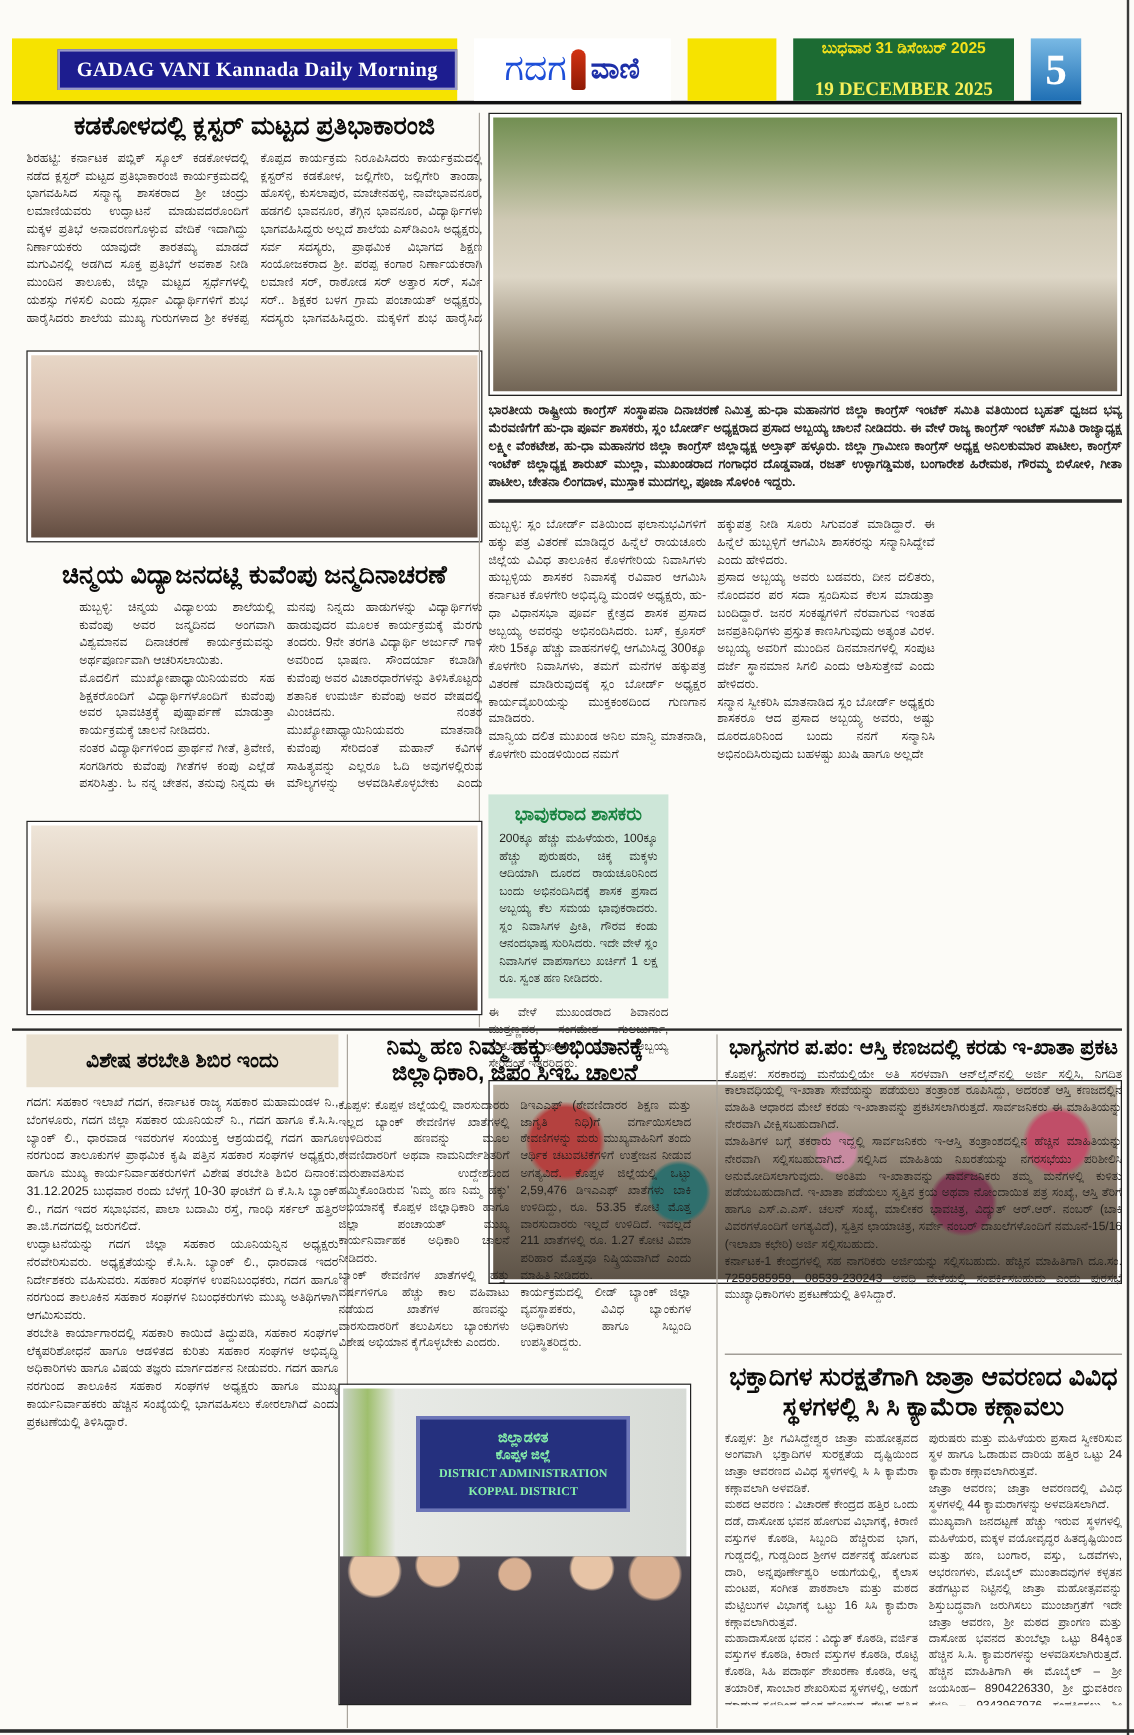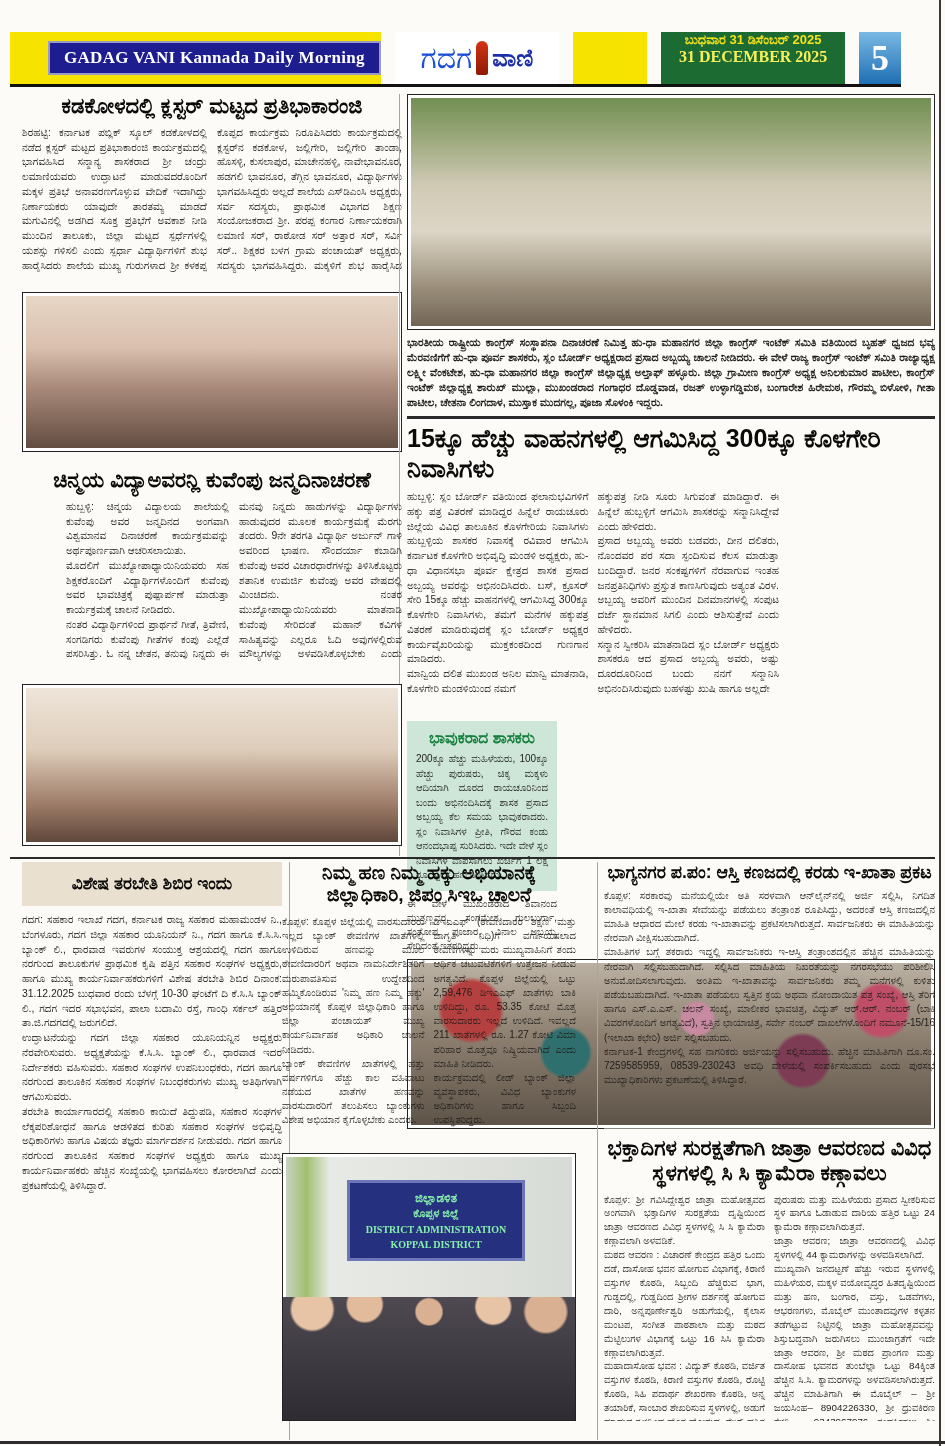--- a/index.html
+++ b/index.html
@@ -17,21 +17,21 @@
   .brand-box{
     margin-left:38px;background:#1d1d8f;color:#fff;border:2px solid #9a9ac9;
     padding:5px 14px;font-family:"Liberation Serif", serif;font-weight:bold;font-size:17px;
     letter-spacing:.3px;white-space:nowrap;
   }
   .mh-logo{width:172px;background:#ffffff;display:flex;align-items:center;justify-content:center;gap:4px;}
   .logo-kn{font-weight:normal;font-size:30px;color:#1d4ed8;line-height:1;}
   .logo-kn2{font-weight:bold;font-size:24px;color:#1d2fa8;line-height:1;}
   .logo-fig{width:12px;height:34px;background:linear-gradient(#d23313,#8f1a05);border-radius:6px 6px 2px 2px;}
   .mh-spacer{width:78px;}
-  .date-box{width:176px;background:#1c6b33;display:flex;flex-direction:column;justify-content:flex-start;padding:0 8px;}
+  .date-box{width:176px;background:#1c6b33;display:flex;flex-direction:column;justify-content:space-between;padding:0 8px;}
   .date-kn{color:#f3e11c;font-weight:bold;font-size:13px;text-align:center;}
   .date-en{color:#f6ef5a;font-family:"Liberation Serif", serif;font-weight:bold;font-size:16px;text-align:center;}
   .page-num{width:44px;background:linear-gradient(#79b9e4,#1f6fb4);color:#fff;display:flex;align-items:center;justify-content:center;
     font-family:"Liberation Serif", serif;font-weight:bold;font-size:36px;}
   
   .headline{font-weight:bold;color:#0b0a09;text-align:center;line-height:1.18;}
   .body-txt{font-size:10.4px;line-height:1.42;text-align:justify;color:#201d1a;white-space:pre-line;}
   .cols2{column-count:2;column-gap:10px;overflow:hidden;}
   .photo{border:1px solid #222;box-shadow:0 0 0 3px #fff inset;box-sizing:border-box;}
   .vrule{background:#a9a49c;width:1px;}
@@ -81,62 +81,61 @@
     <div class="brand-box">GADAG VANI Kannada Daily Morning</div>
   </div>
   <div class="mh-logo">
     <span class="logo-kn">ಗದಗ</span>
     <span class="logo-fig"></span>
     <span class="logo-kn2">ವಾಣಿ</span>
   </div>
   <div class="mh-yellow mh-spacer"></div>
   <div class="date-box">
     <div class="date-kn">ಬುಧವಾರ 31 ಡಿಸೆಂಬರ್ 2025</div>
-    <div class="date-en">31 DECEMBER 2025</div>
+    <div class="date-en">19 DECEMBER 2025</div>
   </div>
   <div class="page-num">5</div>
 </div>
 
 <div class="abs" style="left:22px;top:94px;width:380px;">
   <div class="headline" style="font-size:21px;">ಕಡಕೋಳದಲ್ಲಿ ಕ್ಲಸ್ಟರ್ ಮಟ್ಟದ ಪ್ರತಿಭಾಕಾರಂಜಿ</div>
   <div class="body-txt cols2" style="margin-top:7px;height:158px;">ಶಿರಹಟ್ಟಿ: ಕರ್ನಾಟಕ ಪಬ್ಲಿಕ್ ಸ್ಕೂಲ್ ಕಡಕೋಳದಲ್ಲಿ ನಡೆದ ಕ್ಲಸ್ಟರ್ ಮಟ್ಟದ ಪ್ರತಿಭಾಕಾರಂಜಿ ಕಾರ್ಯಕ್ರಮದಲ್ಲಿ ಭಾಗವಹಿಸಿದ ಸನ್ಮಾನ್ಯ ಶಾಸಕರಾದ ಶ್ರೀ ಚಂದ್ರು ಲಮಾಣಿಯವರು ಉದ್ಘಾಟನೆ ಮಾಡುವದರೊಂದಿಗೆ ಮಕ್ಕಳ ಪ್ರತಿಭೆ ಅನಾವರಣಗೊಳ್ಳುವ ವೇದಿಕೆ ಇದಾಗಿದ್ದು ನಿರ್ಣಾಯಕರು ಯಾವುದೇ ತಾರತಮ್ಯ ಮಾಡದೆ ಮಗುವಿನಲ್ಲಿ ಅಡಗಿದ ಸೂಕ್ತ ಪ್ರತಿಭೆಗೆ ಅವಕಾಶ ನೀಡಿ ಮುಂದಿನ ತಾಲೂಕು, ಜಿಲ್ಲಾ ಮಟ್ಟದ ಸ್ಪರ್ಧೆಗಳಲ್ಲಿ ಯಶಸ್ಸು ಗಳಿಸಲಿ ಎಂದು ಸ್ಪರ್ಧಾ ವಿದ್ಯಾರ್ಥಿಗಳಿಗೆ ಶುಭ ಹಾರೈಸಿದರು ಶಾಲೆಯ ಮುಖ್ಯ ಗುರುಗಳಾದ ಶ್ರೀ ಕಳಕಪ್ಪ ಕೊಪ್ಪದ ಕಾರ್ಯಕ್ರಮ ನಿರೂಪಿಸಿದರು ಕಾರ್ಯಕ್ರಮದಲ್ಲಿ ಕ್ಲಸ್ಟರ್‌ನ ಕಡಕೋಳ, ಜಲ್ಲಿಗೇರಿ, ಜಲ್ಲಿಗೇರಿ ತಾಂಡಾ, ಹೊಸಳ್ಳಿ, ಕುಸಲಾಪುರ, ಮಾಚೇನಹಳ್ಳಿ, ನಾವೇಭಾವನೂರ, ಹಡಗಲಿ ಭಾವನೂರ, ತೆಗ್ಗಿನ ಭಾವನೂರ, ವಿದ್ಯಾರ್ಥಿಗಳು ಭಾಗವಹಿಸಿದ್ದರು ಅಲ್ಲದೆ ಶಾಲೆಯ ಎಸ್‌ಡಿಎಂಸಿ ಅಧ್ಯಕ್ಷರು, ಸರ್ವ ಸದಸ್ಯರು, ಪ್ರಾಥಮಿಕ ವಿಭಾಗದ ಶಿಕ್ಷಣ ಸಂಯೋಜಕರಾದ ಶ್ರೀ. ಪರಪ್ಪ ಕಂಗಾರ ನಿರ್ಣಾಯಕರಾಗಿ ಲಮಾಣಿ ಸರ್, ರಾಠೋಡ ಸರ್ ಅತ್ತಾರ ಸರ್, ಸರ್ವಿ ಸರ್.. ಶಿಕ್ಷಕರ ಬಳಗ ಗ್ರಾಮ ಪಂಚಾಯತ್ ಅಧ್ಯಕ್ಷರು, ಸದಸ್ಯರು ಭಾಗವಹಿಸಿದ್ದರು. ಮಕ್ಕಳಿಗೆ ಶುಭ ಹಾರೈಸಿದ ಮಾನ್ಯ ಶಾಸಕರಿಗೆ ಧನ್ಯವಾದಗಳನ್ನು ಎಲ್ಲ ಗುರುಗಳು ತಿಳಿಸಿದರು.</div>
   <div class="photo ph-event" style="margin-top:8px;height:160px;"></div>
 </div>
 
 <div class="abs vrule" style="left:399px;top:94px;height:762px;"></div>
 
 <div class="abs" style="left:407px;top:94px;width:528px;">
   <div class="photo ph-rally" style="height:236px;"></div>
   <div class="body-txt" style="margin-top:5px;font-weight:bold;font-size:10.6px;">ಭಾರತೀಯ ರಾಷ್ಟ್ರೀಯ ಕಾಂಗ್ರೆಸ್ ಸಂಸ್ಥಾಪನಾ ದಿನಾಚರಣೆ ನಿಮಿತ್ತ ಹು-ಧಾ ಮಹಾನಗರ ಜಿಲ್ಲಾ ಕಾಂಗ್ರೆಸ್ ಇಂಟೆಕ್ ಸಮಿತಿ ವತಿಯಿಂದ ಬೃಹತ್ ಧ್ವಜದ ಭವ್ಯ ಮೆರವಣಿಗೆಗೆ ಹು-ಧಾ ಪೂರ್ವ ಶಾಸಕರು, ಸ್ಲಂ ಬೋರ್ಡ್ ಅಧ್ಯಕ್ಷರಾದ ಪ್ರಸಾದ ಅಬ್ಬಯ್ಯ ಚಾಲನೆ ನೀಡಿದರು. ಈ ವೇಳೆ ರಾಜ್ಯ ಕಾಂಗ್ರೆಸ್ ಇಂಟೆಕ್ ಸಮಿತಿ ರಾಜ್ಯಾಧ್ಯಕ್ಷ ಲಕ್ಷ್ಮೀ ವೆಂಕಟೇಶ, ಹು-ಧಾ ಮಹಾನಗರ ಜಿಲ್ಲಾ ಕಾಂಗ್ರೆಸ್ ಜಿಲ್ಲಾಧ್ಯಕ್ಷ ಅಲ್ತಾಫ್ ಹಳ್ಳೂರು. ಜಿಲ್ಲಾ ಗ್ರಾಮೀಣ ಕಾಂಗ್ರೆಸ್ ಅಧ್ಯಕ್ಷ ಅನಿಲಕುಮಾರ ಪಾಟೀಲ, ಕಾಂಗ್ರೆಸ್ ಇಂಟೆಕ್ ಜಿಲ್ಲಾಧ್ಯಕ್ಷ ಶಾರುಖ್ ಮುಲ್ಲಾ, ಮುಖಂಡರಾದ ಗಂಗಾಧರ ದೊಡ್ಡವಾಡ, ರಜತ್ ಉಳ್ಳಾಗಡ್ಡಿಮಠ, ಬಂಗಾರೇಶ ಹಿರೇಮಠ, ಗೌರಮ್ಮ ಬಿಳೋಳಿ, ಗೀತಾ ಪಾಟೀಲ, ಚೇತನಾ ಲಿಂಗದಾಳ, ಮುಸ್ತಾಕ ಮುದಗಲ್ಲ, ಪೂಜಾ ಸೊಳಂಕಿ ಇದ್ದರು.</div>
 </div>
 <div class="abs hrule" style="left:407px;top:416px;width:528px;height:3px;"></div>
 
 <div class="abs" style="left:407px;top:424px;width:528px;">
-  <div class="headline" style="font-size:25px;text-align:left;">15ಕ್ಕೂ ಹೆಚ್ಚು ವಾಹನಗಳಲ್ಲಿ ಆಗಮಿಸಿದ್ದ 300ಕ್ಕೂ ಕೊಳಗೇರಿ ನಿವಾಸಿಗಳು</div>
   <div style="display:flex;gap:9px;margin-top:7px;flex-direction:column;">
     <div style="width:372px;display:flex;gap:9px;">
       <div class="body-txt" style="width:182px;height:222px;overflow:hidden;">ಹುಬ್ಬಳ್ಳಿ: ಸ್ಲಂ ಬೋರ್ಡ್ ವತಿಯಿಂದ ಫಲಾನುಭವಿಗಳಿಗೆ ಹಕ್ಕು ಪತ್ರ ವಿತರಣೆ ಮಾಡಿದ್ದರ ಹಿನ್ನೆಲೆ ರಾಯಚೂರು ಜಿಲ್ಲೆಯ ವಿವಿಧ ತಾಲೂಕಿನ ಕೊಳಗೇರಿಯ ನಿವಾಸಿಗಳು ಹುಬ್ಬಳ್ಳಿಯ ಶಾಸಕರ ನಿವಾಸಕ್ಕೆ ರವಿವಾರ ಆಗಮಿಸಿ ಕರ್ನಾಟಕ ಕೊಳಗೇರಿ ಅಭಿವೃದ್ಧಿ ಮಂಡಳಿ ಅಧ್ಯಕ್ಷರು, ಹು-ಧಾ ವಿಧಾನಸಭಾ ಪೂರ್ವ ಕ್ಷೇತ್ರದ ಶಾಸಕ ಪ್ರಸಾದ ಅಬ್ಬಯ್ಯ ಅವರನ್ನು ಅಭಿನಂದಿಸಿದರು. ಬಸ್, ಕ್ರೂಸರ್ ಸೇರಿ 15ಕ್ಕೂ ಹೆಚ್ಚು ವಾಹನಗಳಲ್ಲಿ ಆಗಮಿಸಿದ್ದ 300ಕ್ಕೂ ಕೊಳಗೇರಿ ನಿವಾಸಿಗಳು, ತಮಗೆ ಮನೆಗಳ ಹಕ್ಕುಪತ್ರ ವಿತರಣೆ ಮಾಡಿರುವುದಕ್ಕೆ ಸ್ಲಂ ಬೋರ್ಡ್ ಅಧ್ಯಕ್ಷರ ಕಾರ್ಯವೈಖರಿಯನ್ನು ಮುಕ್ತಕಂಠದಿಂದ ಗುಣಗಾನ ಮಾಡಿದರು.
 ಮಾನ್ವಿಯ ದಲಿತ ಮುಖಂಡ ಅನಿಲ ಮಾನ್ವಿ ಮಾತನಾಡಿ, ಕೊಳಗೇರಿ ಮಂಡಳಿಯಿಂದ ನಮಗೆ</div>
       <div class="body-txt" style="width:182px;height:222px;overflow:hidden;">ಹಕ್ಕುಪತ್ರ ನೀಡಿ ಸೂರು ಸಿಗುವಂತೆ ಮಾಡಿದ್ದಾರೆ. ಈ ಹಿನ್ನೆಲೆ ಹುಬ್ಬಳ್ಳಿಗೆ ಆಗಮಿಸಿ ಶಾಸಕರನ್ನು ಸನ್ಮಾನಿಸಿದ್ದೇವೆ ಎಂದು ಹೇಳಿದರು.
 ಪ್ರಸಾದ ಅಬ್ಬಯ್ಯ ಅವರು ಬಡವರು, ದೀನ ದಲಿತರು, ನೊಂದವರ ಪರ ಸದಾ ಸ್ಪಂದಿಸುವ ಕೆಲಸ ಮಾಡುತ್ತಾ ಬಂದಿದ್ದಾರೆ. ಜನರ ಸಂಕಷ್ಟಗಳಿಗೆ ನೆರವಾಗುವ ಇಂತಹ ಜನಪ್ರತಿನಿಧಿಗಳು ಪ್ರಸ್ತುತ ಕಾಣಸಿಗುವುದು ಅತ್ಯಂತ ವಿರಳ. ಅಬ್ಬಯ್ಯ ಅವರಿಗೆ ಮುಂದಿನ ದಿನಮಾನಗಳಲ್ಲಿ ಸಂಪುಟ ದರ್ಜೆ ಸ್ಥಾನಮಾನ ಸಿಗಲಿ ಎಂದು ಆಶಿಸುತ್ತೇವೆ ಎಂದು ಹೇಳಿದರು.
 ಸನ್ಮಾನ ಸ್ವೀಕರಿಸಿ ಮಾತನಾಡಿದ ಸ್ಲಂ ಬೋರ್ಡ್ ಅಧ್ಯಕ್ಷರು ಶಾಸಕರೂ ಆದ ಪ್ರಸಾದ ಅಬ್ಬಯ್ಯ ಅವರು, ಅಷ್ಟು ದೂರದೂರಿನಿಂದ ಬಂದು ನನಗೆ ಸನ್ಮಾನಿಸಿ ಅಭಿನಂದಿಸಿರುವುದು ಬಹಳಷ್ಟು ಖುಷಿ ಹಾಗೂ ಅಲ್ಲದೇ</div>
     </div>
     <div style="width:150px;">
       <div class="green-box">
         <div class="gb-title">ಭಾವುಕರಾದ ಶಾಸಕರು</div>
         <div class="gb-body">200ಕ್ಕೂ ಹೆಚ್ಚು ಮಹಿಳೆಯರು, 100ಕ್ಕೂ ಹೆಚ್ಚು ಪುರುಷರು, ಚಿಕ್ಕ ಮಕ್ಕಳು ಆದಿಯಾಗಿ ದೂರದ ರಾಯಚೂರಿನಿಂದ ಬಂದು ಅಭಿನಂದಿಸಿದಕ್ಕೆ ಶಾಸಕ ಪ್ರಸಾದ ಅಬ್ಬಯ್ಯ ಕೆಲ ಸಮಯ ಭಾವುಕರಾದರು. ಸ್ಲಂ ನಿವಾಸಿಗಳ ಪ್ರೀತಿ, ಗೌರವ ಕಂಡು ಆನಂದಭಾಷ್ಪ ಸುರಿಸಿದರು. ಇದೇ ವೇಳೆ ಸ್ಲಂ ನಿವಾಸಿಗಳ ವಾಪಸಾಗಲು ಖರ್ಚಿಗೆ 1 ಲಕ್ಷ ರೂ. ಸ್ವಂತ ಹಣ ನೀಡಿದರು.</div>
       </div>
       <div class="body-txt" style="margin-top:6px;font-size:10px;">ಈ ವೇಳೆ ಮುಖಂಡರಾದ ಶಿವಾನಂದ ಮುತ್ತಣ್ಣವರ, ಸಂಗಮೇಶ ಗುಲಬುರ್ಗಾ, ಸಂತೋಷ ಪೂಜಾರ, ವಿನಾಲ ಅಬ್ಬಯ್ಯ ಸೇರಿದಂತೆ ಇತರರಿದ್ದರು.</div>
     </div>
   </div>
   <div class="photo ph-crowd" style="margin-top:6px;height:170px;"></div>
 </div>
 
 <div class="abs" style="left:22px;top:468px;width:380px;">
-  <div class="headline" style="font-size:21px;">ಚಿನ್ಮಯ ವಿದ್ಯಾಅವರನ್ಲಿ ಕುವೆಂಪು ಜನ್ಮದಿನಾಚರಣೆ</div>
+  <div class="headline" style="font-size:21px;">ಚಿನ್ಮಯ ವಿದ್ಯಾಜನದಟ್ಲಿ ಕುವೆಂಪು ಜನ್ಮದಿನಾಚರಣೆ</div>
   <div class="body-txt cols2" style="margin-top:7px;height:176px;margin-left:44px;">ಹುಬ್ಬಳ್ಳಿ: ಚಿನ್ಮಯ ವಿದ್ಯಾಲಯ ಶಾಲೆಯಲ್ಲಿ ಕುವೆಂಪು ಅವರ ಜನ್ಮದಿನದ ಅಂಗವಾಗಿ ವಿಶ್ವಮಾನವ ದಿನಾಚರಣೆ ಕಾರ್ಯಕ್ರಮವನ್ನು ಅರ್ಥಪೂರ್ಣವಾಗಿ ಆಚರಿಸಲಾಯಿತು.
 ಮೊದಲಿಗೆ ಮುಖ್ಯೋಪಾಧ್ಯಾಯಿನಿಯವರು ಸಹ ಶಿಕ್ಷಕರೊಂದಿಗೆ ವಿದ್ಯಾರ್ಥಿಗಳೊಂದಿಗೆ ಕುವೆಂಪು ಅವರ ಭಾವಚಿತ್ರಕ್ಕೆ ಪುಷ್ಪಾರ್ಪಣೆ ಮಾಡುತ್ತಾ ಕಾರ್ಯಕ್ರಮಕ್ಕೆ ಚಾಲನೆ ನೀಡಿದರು.
 ನಂತರ ವಿದ್ಯಾರ್ಥಿಗಳಿಂದ ಪ್ರಾರ್ಥನೆ ಗೀತೆ, ತ್ರಿವೇಣಿ, ಸಂಗಡಿಗರು ಕುವೆಂಪು ಗೀತೆಗಳ ಕಂಪು ಎಲ್ಲೆಡೆ ಪಸರಿಸಿತ್ತು. ಓ ನನ್ನ ಚೇತನ, ತನುವು ನಿನ್ನದು ಈ ಮನವು ನಿನ್ನದು ಹಾಡುಗಳನ್ನು ವಿದ್ಯಾರ್ಥಿಗಳು ಹಾಡುವುದರ ಮೂಲಕ ಕಾರ್ಯಕ್ರಮಕ್ಕೆ ಮೆರಗು ತಂದರು. 9ನೇ ತರಗತಿ ವಿದ್ಯಾರ್ಥಿ ಅರ್ಜುನ್ ಗಾಳಿ ಅವರಿಂದ ಭಾಷಣ. ಸೌಂದರ್ಯಾ ಕಬಾಡಿಗಿ ಕುವೆಂಪು ಅವರ ವಿಚಾರಧಾರೆಗಳನ್ನು ತಿಳಿಸಿಕೊಟ್ಟರು ಶತಾನಿಕ ಉಮರ್ಜಿ ಕುವೆಂಪು ಅವರ ವೇಷದಲ್ಲಿ ಮಿಂಚಿದನು. ನಂತರ ಮುಖ್ಯೋಪಾಧ್ಯಾಯಿನಿಯವರು ಮಾತನಾಡಿ ಕುವೆಂಪು ಸೇರಿದಂತೆ ಮಹಾನ್ ಕವಿಗಳ ಸಾಹಿತ್ಯವನ್ನು ಎಲ್ಲರೂ ಓದಿ ಅವುಗಳಲ್ಲಿರುವ ಮೌಲ್ಯಗಳನ್ನು ಅಳವಡಿಸಿಕೊಳ್ಳಬೇಕು ಎಂದು ವಿದ್ಯಾರ್ಥಿಗಳಿಗೆ ಕರೆ ನೀಡಿದರು.
 ಚಿನ್ಮಯ ವಿದ್ಯಾಲಯದ ಮುಖ್ಯೋಪಾಧ್ಯಾಯಿನಿ ಶ್ರೀಮತಿ ನೀತಾ ಹೆಗಡೆ, ಕನ್ನಡ ಭಾಷಾ ಶಿಕ್ಷಕರಾದ ಶ್ರೀ ಕೃಷ್ಣಪ್ಪ ಎಂ. ಮಲ್ಲಣ್ಣವರ, ಬೋಧಕೇತರ ಸಿಬ್ಬಂದಿಗಳು ಉಪಸ್ಥಿತರಿದ್ದರು.</div>
   <div class="photo ph-school" style="margin-top:8px;height:162px;"></div>
 </div>
 
 <div class="abs hrule" style="left:10px;top:857px;width:925px;height:2px;"></div>
 <div class="abs vrule" style="left:289px;top:862px;height:578px;"></div>
 <div class="abs vrule" style="left:597px;top:862px;height:578px;"></div>

